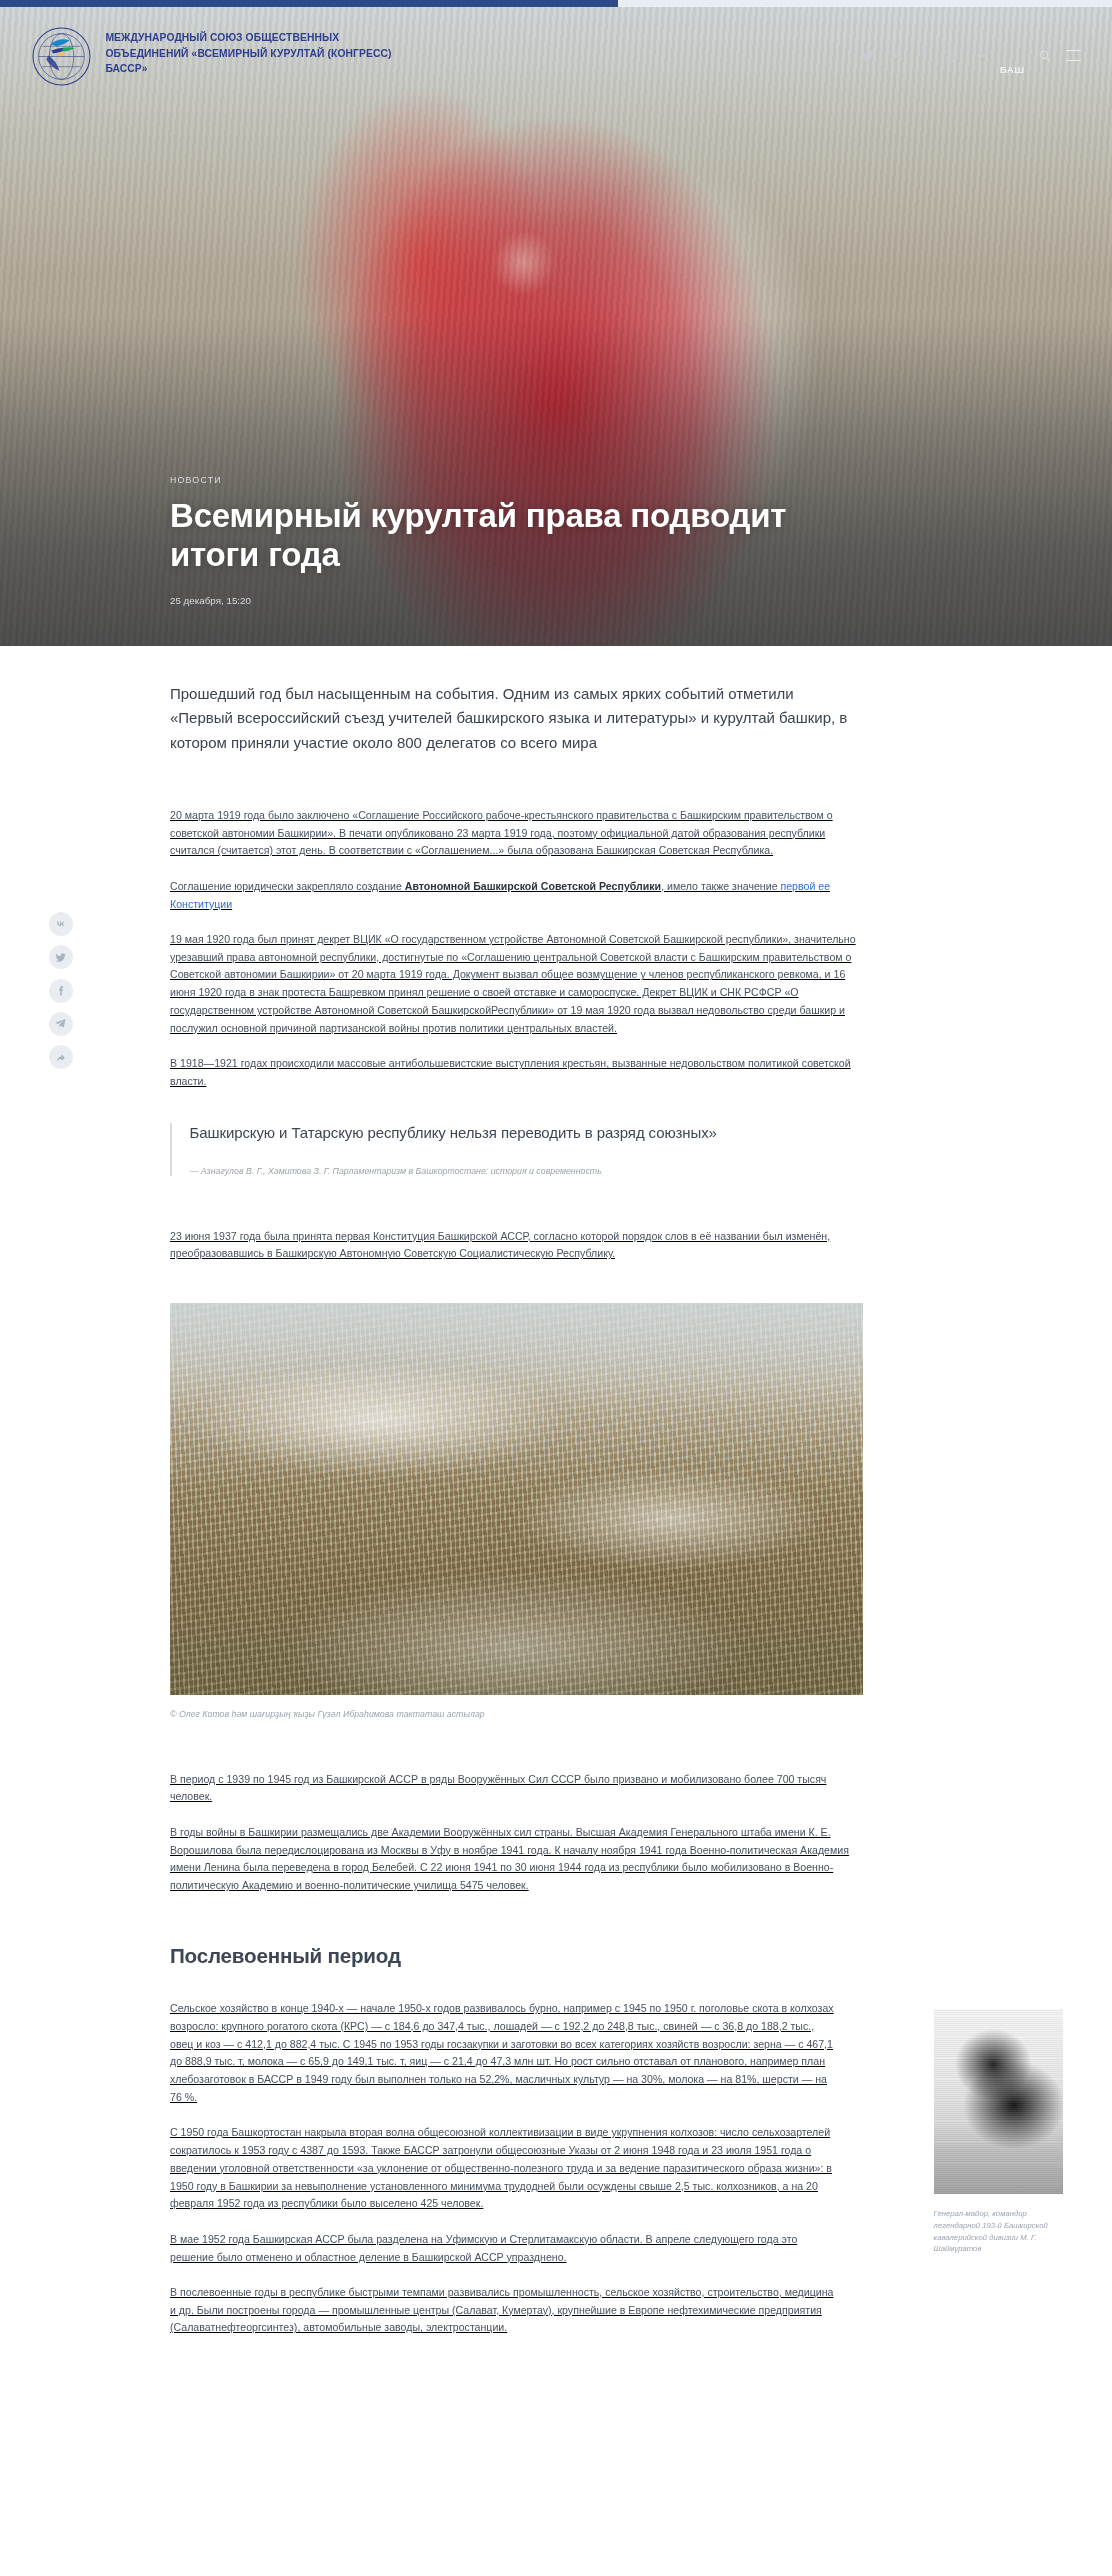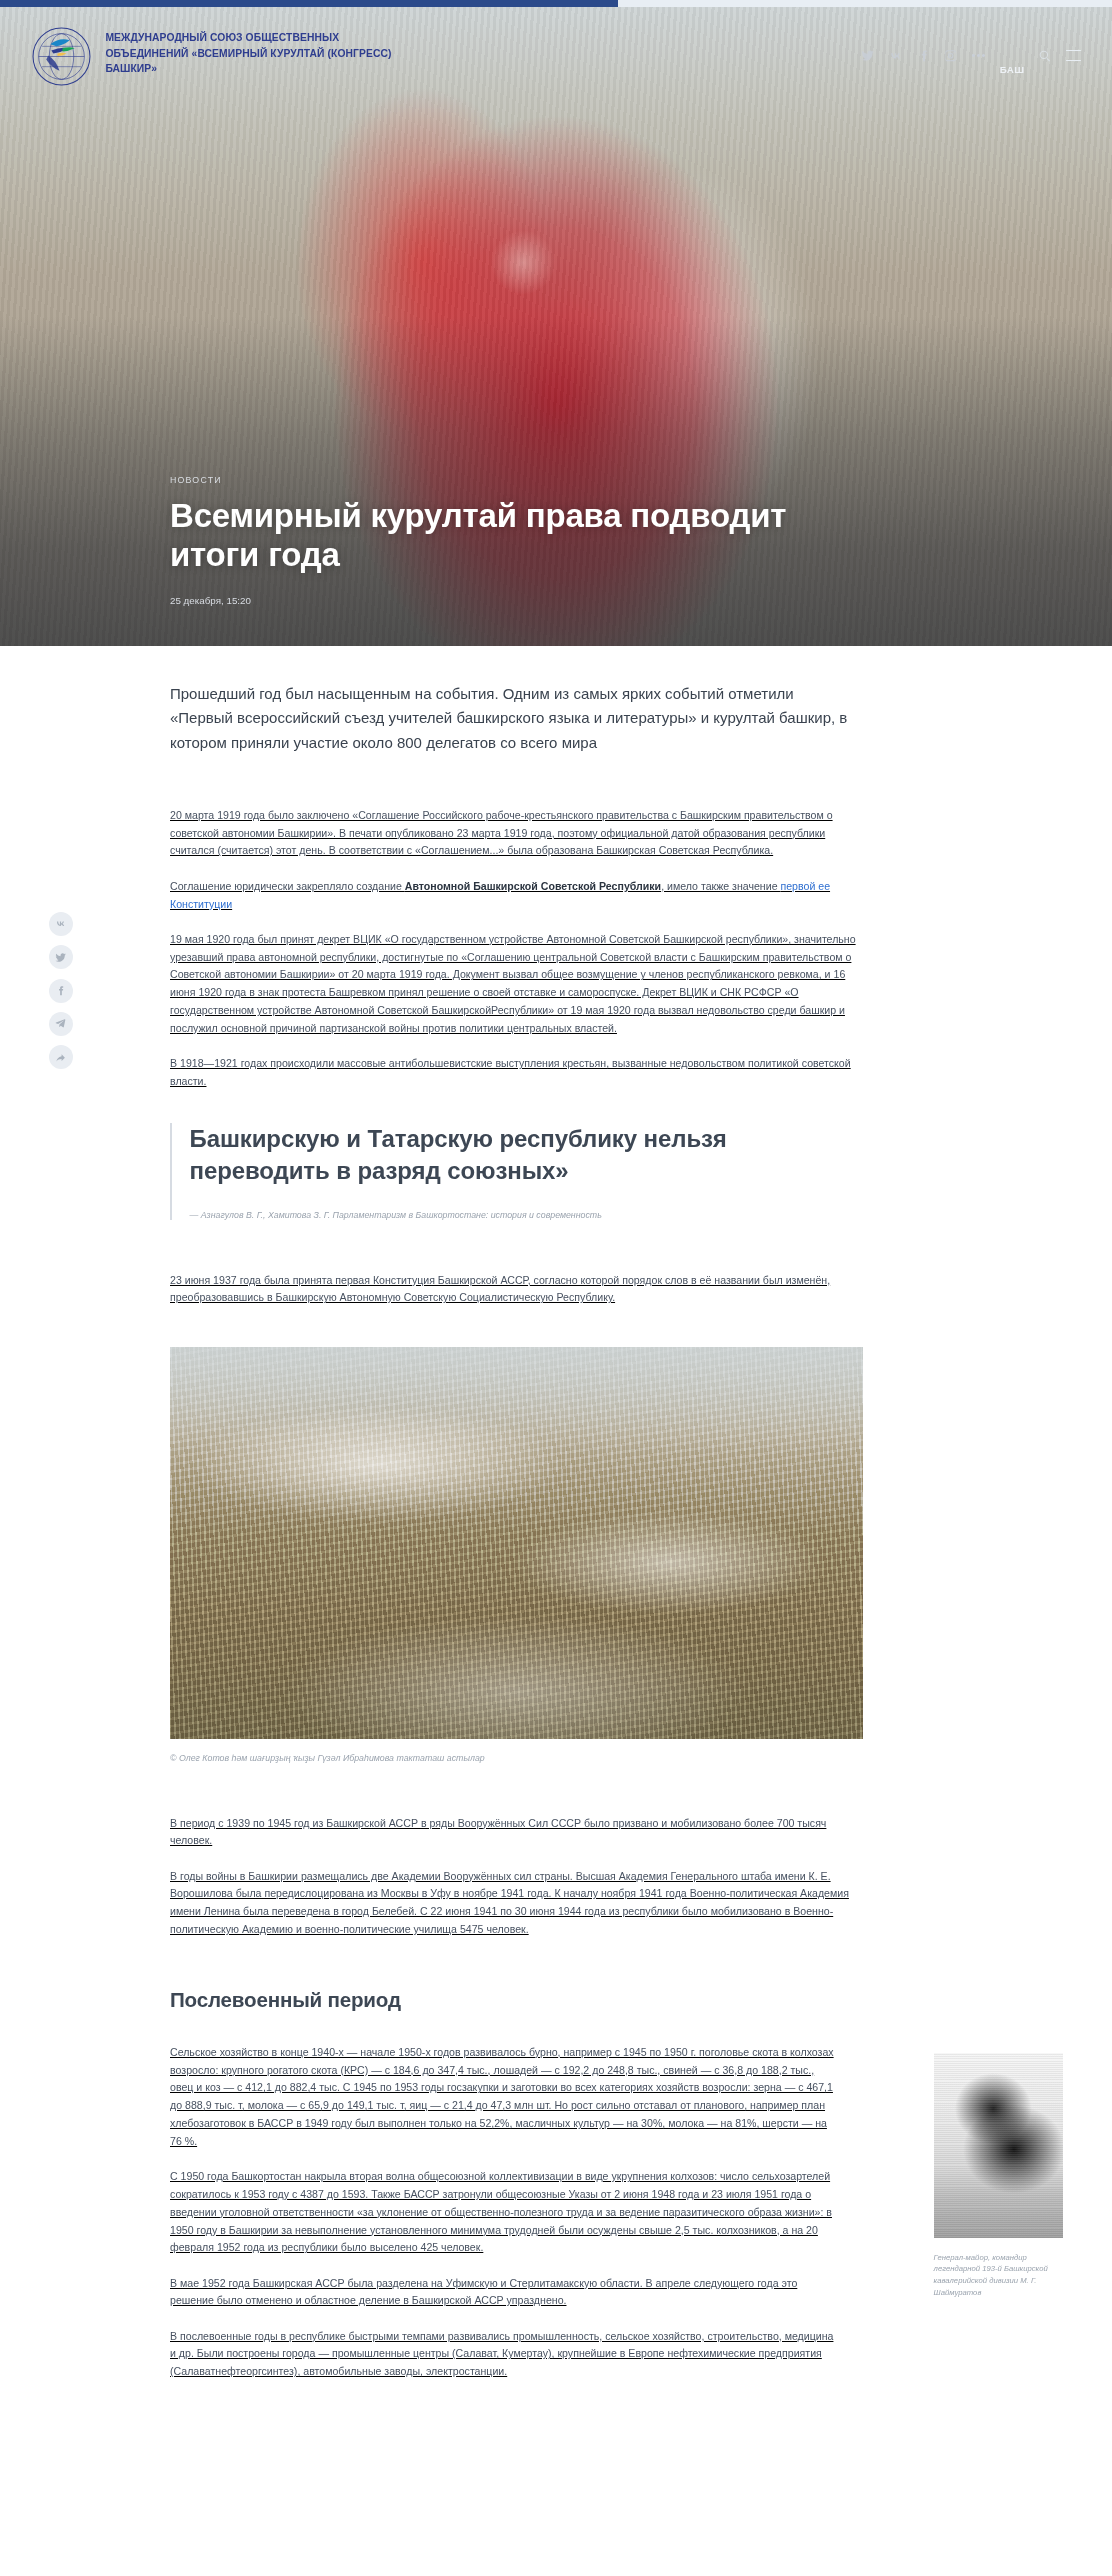--- a/index.html
+++ b/index.html
@@ -98,21 +98,21 @@
   }
   .body-col p b, .body-col p strong { color: #2b3440; font-weight: 700; }
   .body-col a { color: #2f6fd0; text-decoration: none; }
 
   
   .pullquote {
     margin: 32px 0 0 170px; width: 701px;
     border-left: 2.6px solid #d6dbe2; padding-left: 17.5px;
   }
   .pullquote h2 {
-    font-size: 24px; line-height: 1.33; font-weight: 700; color: #3d4754; letter-spacing: -0.1px;
+    font-size: 15px; line-height: 1.33; font-weight: 400; color: #3d4754; letter-spacing: -0.1px;
   }
   .pullquote .attrib {
     margin-top: 23px; font-size: 8.8px; font-style: italic; color: #9aa3ae;
   }
 
   
   .figure { margin: 40px 0 0 170px; width: 693px; }
   .figure-img {
     width: 693px; height: 392px; position: relative; overflow: hidden;
     background: linear-gradient(180deg,#cfd6d8 0%, #b9b3a4 22%, #8e8368 48%, #7d7257 70%, #6f6950 100%);
@@ -204,21 +204,21 @@
         <line x1="15" y1="60" x2="105" y2="60" stroke="#2e3d8f" stroke-width="1.2"></line>
         <line x1="22" y1="40" x2="98" y2="40" stroke="#2e3d8f" stroke-width="1"></line>
         <line x1="22" y1="80" x2="98" y2="80" stroke="#2e3d8f" stroke-width="1"></line>
         <path d="M38 36 q18 -14 38 -8 q-12 10 -26 12 z" fill="#1a86c8"></path>
         <path d="M40 48 q20 -8 34 -4 q-14 8 -30 10 z" fill="#2e3d8f"></path>
         <path d="M62 44 q14 -4 24 0 q-12 6 -24 6 z" fill="#18a558"></path>
         <path d="M52 54 q10 -3 18 0 q-9 5 -18 5 z" fill="#f2c14e"></path>
         <path d="M34 58 q16 10 22 30 q-16 -6 -26 -22 z" fill="#2e3d8f" opacity=".85"></path>
       </svg>
     </span>
-    <span class="brand-text">МЕЖДУНАРОДНЫЙ СОЮЗ ОБЩЕСТВЕННЫХ ОБЪЕДИНЕНИЙ «ВСЕМИРНЫЙ КУРУЛТАЙ (КОНГРЕСС) БАШКИР»</span>
+    <span class="brand-text">МЕЖДУНАРОДНЫЙ СОЮЗ ОБЩЕСТВЕННЫХ ОБЪЕДИНЕНИЙ «ВСЕМИРНЫЙ КУРУЛТАЙ (КОНГРЕСС) БАССР»</span>
   </a>
 
   <div class="header-right">
     <span class="hicon">
       <svg viewBox="0 0 24 24">
           <path d="M23 4.9c-.8.4-1.7.6-2.6.8a4.5 4.5 0 0 0 2-2.5c-.9.5-1.9.9-2.9 1.1A4.5 4.5 0 0 0 11.7 8c0 .4 0 .7.1 1A12.8 12.8 0 0 1 2.5 3.8a4.5 4.5 0 0 0 1.4 6 4.4 4.4 0 0 1-2-.6v.1c0 2.2 1.5 4 3.6 4.4a4.6 4.6 0 0 1-2 .1 4.5 4.5 0 0 0 4.2 3.1A9 9 0 0 1 1 18.7a12.7 12.7 0 0 0 6.9 2c8.3 0 12.8-6.8 12.8-12.8v-.6c.9-.6 1.6-1.4 2.3-2.4z"></path>
         </svg>
     </span>
     <span class="hicon">
       <svg viewBox="0 0 24 24">

